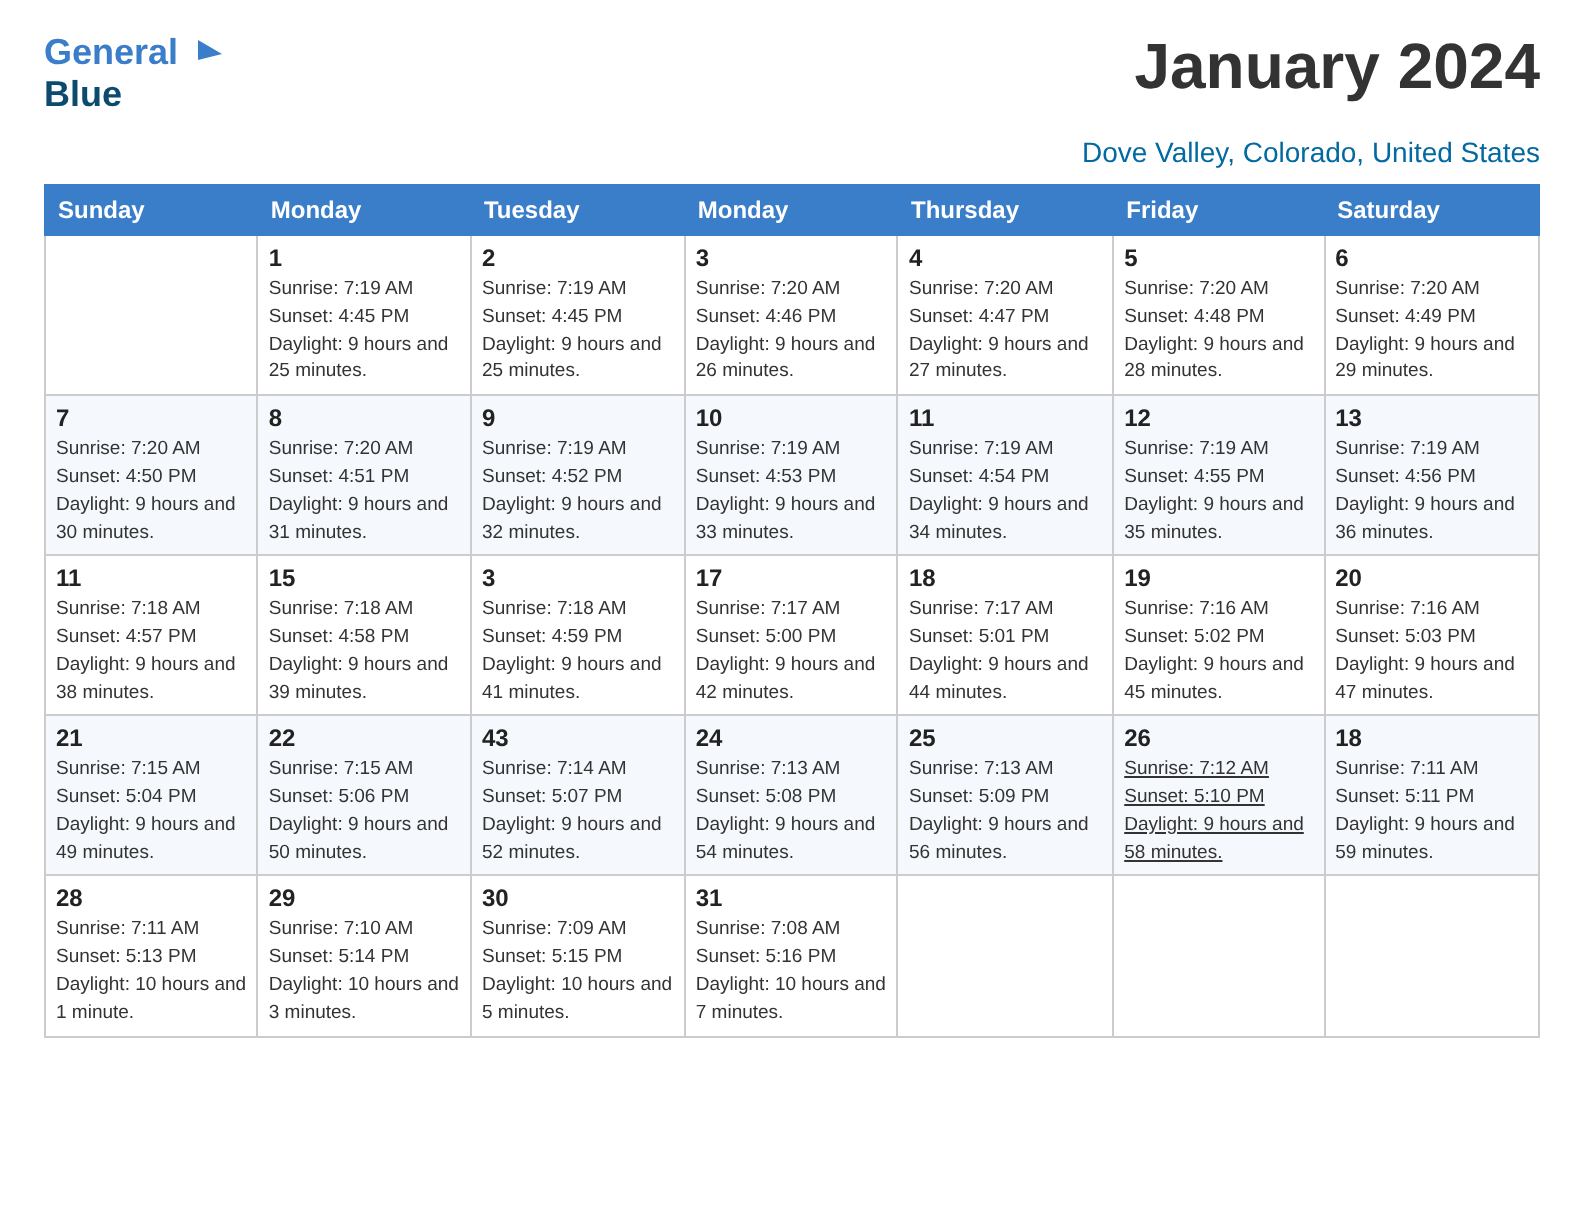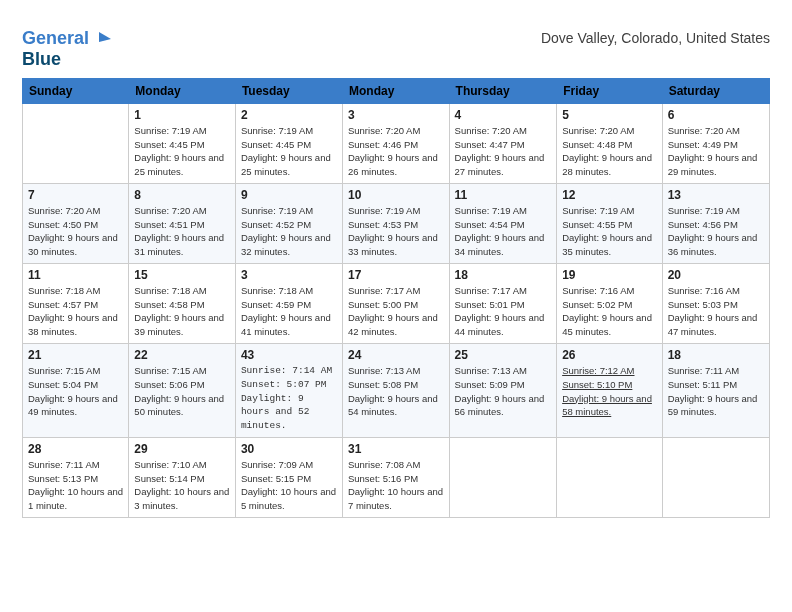--- a/index.html
+++ b/index.html
@@ -6,21 +6,21 @@
     body {
       font-family: Arial, sans-serif;
       background: #fff;
       width: 792px;
       height: 612px;
       overflow: hidden;
     }
     .page {
       width: 792px;
       min-height: 612px;
-      padding: 28px 22px 12px 22px;
+      padding: 16px 22px 12px 22px;
       background: #fff;
     }
     .header-row {
       display: flex;
       align-items: flex-start;
       justify-content: space-between;
       margin-bottom: 8px;
     }
     .logo {
       display: flex;
@@ -38,31 +38,31 @@
       text-align: right;
     }
     .title-month {
       font-size: 32px;
       font-weight: bold;
       color: #333;
       line-height: 1.1;
     }
     .title-location {
       font-size: 14px;
-      color: #404040;
-      margin-top: 2px;
+      color: #0369a1;
+      margin-top: 17px;
     }
     .calendar-table {
       width: 100%;
       border-collapse: collapse;
       margin-top: 4px;
     }
     .calendar-table th {
       background: #3a7dc9;
-      color: #000000;
+      color: #ffffff;
       font-size: 12px;
       font-weight: bold;
       padding: 5px 6px;
       text-align: left;
       border: 1px solid #3a7dc9;
     }
     .calendar-table td {
       border: 1px solid #ccc;
       vertical-align: top;
       padding: 4px 5px;
@@ -99,20 +99,21 @@
           <span class="blue">General</span>
         </span>
 
         <svg width="22" height="22" viewBox="0 0 22 22">
           <polygon points="8,4 20,11 8,14" fill="#3a7dc9"></polygon>
         </svg>
       </div>
       <span class="logo-text" style="color:#0c4a6e;font-size:18px;font-weight:bold;">Blue</span>
     </div>
     <div class="title-block">
+      <div class="title-month">January 2024</div>
       <div class="title-location">Dove Valley, Colorado, United States</div>
     </div>
   </div>
 
   <table class="calendar-table">
     <thead>
       <tr>
         <th>Sunday</th>
         <th>Monday</th>
         <th>Tuesday</th>
@@ -258,21 +259,21 @@
 Daylight: 9 hours and 49 minutes.</div>
           </td>
           <td>
             <div class="day-number">22</div>
             <div class="day-info" style="white-space: pre-line;">Sunrise: 7:15 AM
 Sunset: 5:06 PM
 Daylight: 9 hours and 50 minutes.</div>
           </td>
           <td>
             <div class="day-number">43</div>
-            <div class="day-info" style="white-space: pre-line; font-family: Liberation Mono, monospace;">Sunrise: 7:14 AM
+            <div class="day-info" style="white-space: pre-line;">Sunrise: 7:14 AM
 Sunset: 5:07 PM
 Daylight: 9 hours and 52 minutes.</div>
           </td>
           <td>
             <div class="day-number">24</div>
             <div class="day-info" style="white-space: pre-line;">Sunrise: 7:13 AM
 Sunset: 5:08 PM
 Daylight: 9 hours and 54 minutes.</div>
           </td>
           <td>

